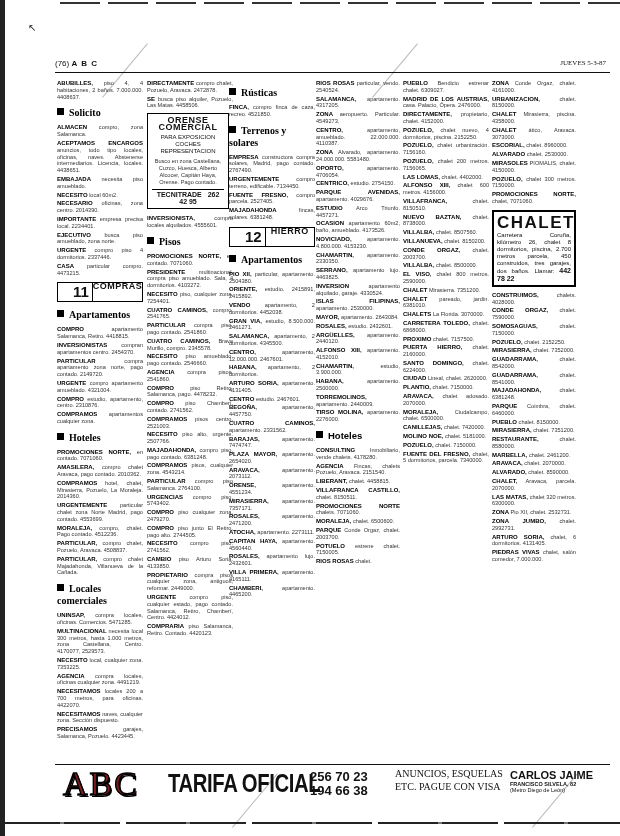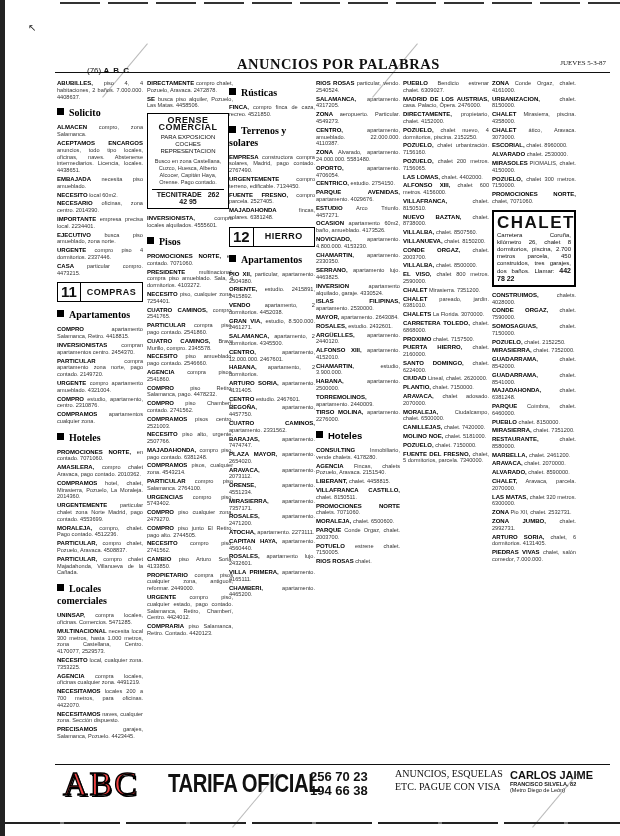--- a/index.html
+++ b/index.html
@@ -1,44 +1,44 @@
 <!DOCTYPE html>
 <html><head>
 <meta charset="utf-8">
 <style>
   html,body{margin:0;padding:0;background:#fff;}
   body{width:620px;height:836px;position:relative;overflow:hidden;font-family:"Liberation Sans",sans-serif;color:#111;}
   .leftbar{position:absolute;left:0;top:0;width:5px;height:836px;background:#222;}
   .topline{position:absolute;left:60px;top:2px;width:560px;height:2px;background:repeating-linear-gradient(90deg,#333 0 40px,#fff 40px 48px);}
   .corner-mark{position:absolute;left:28px;top:22px;font-size:10px;}
   .header{position:absolute;left:55px;top:56px;width:555px;height:16px;border-bottom:1.5px solid #111;}
-  .h-page{position:absolute;left:0;top:10px;font-size:8px;margin-left:32px;}
+  .h-page{position:absolute;left:0;top:3px;font-size:8px;}
   .h-page b{font-weight:bold;letter-spacing:1px;}
   .h-title{position:absolute;left:182px;top:0;font-family:"Liberation Serif",serif;font-size:14.5px;font-weight:bold;letter-spacing:0.5px;}
   .h-date{position:absolute;right:4px;top:3px;font-size:7px;font-family:"Liberation Serif",serif;}
   .col{position:absolute;top:80px;font-size:5.6px;line-height:6.8px;}
   .col .ad{margin-bottom:2px;text-align:justify;color:#333;}
   .col .ad b{color:#000;font-weight:bold;font-size:6px;}
   .sec{font-family:"Liberation Serif",serif;font-weight:bold;font-size:10px;line-height:12px;margin:7px 0 5px 0;color:#000;}
   .sec .sq{display:inline-block;width:7px;height:7px;background:#000;margin-right:5px;vertical-align:1px;}
   .sec.sm{font-size:9.5px;font-family:"Liberation Sans",sans-serif;}
-  .numbox{display:flex;align-items:center;border:1.5px solid #000;height:18px;margin:6px 0 4px 0;}
+  .numbox{display:flex;align-items:flex-start;border:1.5px solid #000;height:18px;margin:6px 0 4px 0;padding-left:12px;}
   .numbox .n{font-family:"Liberation Sans",sans-serif;font-weight:bold;font-size:15px;border-right:1.5px solid #000;padding:0 3px;line-height:18px;}
   .numbox .l{flex:1;text-align:center;font-weight:bold;font-size:9px;letter-spacing:0.5px;}
   .localbox{border:1.5px solid #000;margin:4px 4px 6px 0;padding:3px 4px;text-align:center;}
   .localbox .t{font-weight:bold;font-size:9px;letter-spacing:0.5px;margin-bottom:3px;}
   .localbox .s{font-size:6px;line-height:7px;margin-bottom:3px;}
   .localbox .b{font-size:5.6px;line-height:7px;color:#333;margin-bottom:3px;}
   .localbox .p{border-top:1.5px solid #000;font-weight:bold;font-size:7px;padding-top:2px;}
   .chaletbox{border:2px solid #000;margin:5px 0;padding:2px 3px;}
   .chaletbox .t{font-size:17px;font-weight:bold;text-align:center;letter-spacing:1.5px;line-height:18px;}
   .chaletbox .b{font-size:6px;line-height:7px;text-align:justify;}
   .chaletbox .ph{font-weight:bold;font-size:7px;}
   .footer{position:absolute;left:55px;top:764px;width:555px;height:36px;border-top:1.5px solid #111;}
-  .f-logo{position:absolute;left:8px;top:2px;font-family:"Liberation Serif",serif;font-size:34px;line-height:34px;letter-spacing:2px;color:#ef4444;-webkit-text-stroke:1.4px #000;text-shadow:1.5px 1.5px 0 #000;}
+  .f-logo{position:absolute;left:8px;top:2px;font-family:"Liberation Serif",serif;font-size:34px;line-height:34px;letter-spacing:2px;color:#7f1d1d;-webkit-text-stroke:1.4px #000;text-shadow:1.5px 1.5px 0 #000;}
   .f-tarifa{position:absolute;left:113px;top:4px;font-family:"Liberation Sans",sans-serif;font-weight:bold;font-size:26px;line-height:28px;transform:scaleX(0.78);transform-origin:left;letter-spacing:-0.5px;}
   .f-phones{position:absolute;left:255px;top:5px;font-weight:bold;font-size:13px;line-height:14px;}
   .f-note{position:absolute;left:340px;top:2px;font-family:"Liberation Serif",serif;font-size:10px;line-height:13px;}
   .f-agent{position:absolute;left:455px;top:4px;text-align:left;}
   .f-agent .nm{font-weight:bold;font-size:11px;line-height:12px;}
   .f-agent .ad1{font-size:5.5px;font-weight:bold;}
   .f-agent .ad2{font-size:5.5px;}
   .bottomline{position:absolute;left:0;top:822px;width:620px;height:2px;background:repeating-linear-gradient(90deg,#222 0 60px,#777 60px 64px,#222 64px 120px,#fff 120px 126px);}
   .wm{position:absolute;width:70px;height:1px;background:#bbb;transform:rotate(-50deg);}
 </style>
@@ -49,21 +49,20 @@
 <div class="topline"></div>
 <div class="corner-mark">↖</div>
 
 <div class="wm" style="left:90px;top:70px;"></div>
 <div class="wm" style="left:360px;top:70px;"></div>
 <div class="wm" style="left:220px;top:800px;"></div>
 <div class="wm" style="left:520px;top:800px;"></div>
 
 <div class="header">
   <div class="h-page"><span>(76)</span> <b>A B C</b></div>
-  <div class="h-title">ANUNCIOS POR PALABRAS</div>
   <div class="h-date">JUEVES 5-3-87</div>
 </div>
 
 <div class="col" id="col0" style="left:57px;width:86px;">
     <div class="ad"><b>ABUBILLES,</b> <span>piso 4, 4 habitaciones, 2 baños. 7.000.000. 4408637.</span></div>
     <div class="sec"><span class="sq"></span><span>Solicito</span></div>
     <div class="ad"><b>ALMACEN</b> <span>compro, zona Salamanca.</span></div>
     <div class="ad"><b>ACEPTAMOS ENCARGOS</b> <span>anuncios, todo tipo locales, oficinas, naves. Abstenerse intermediarios. Licencia, locales. 4438651.</span></div>
     <div class="ad"><b>EMBAJADA</b> <span>necesita piso amueblado.</span></div>
     <div class="ad"><b>NECESITO</b> <span>local 60m2.</span></div>

